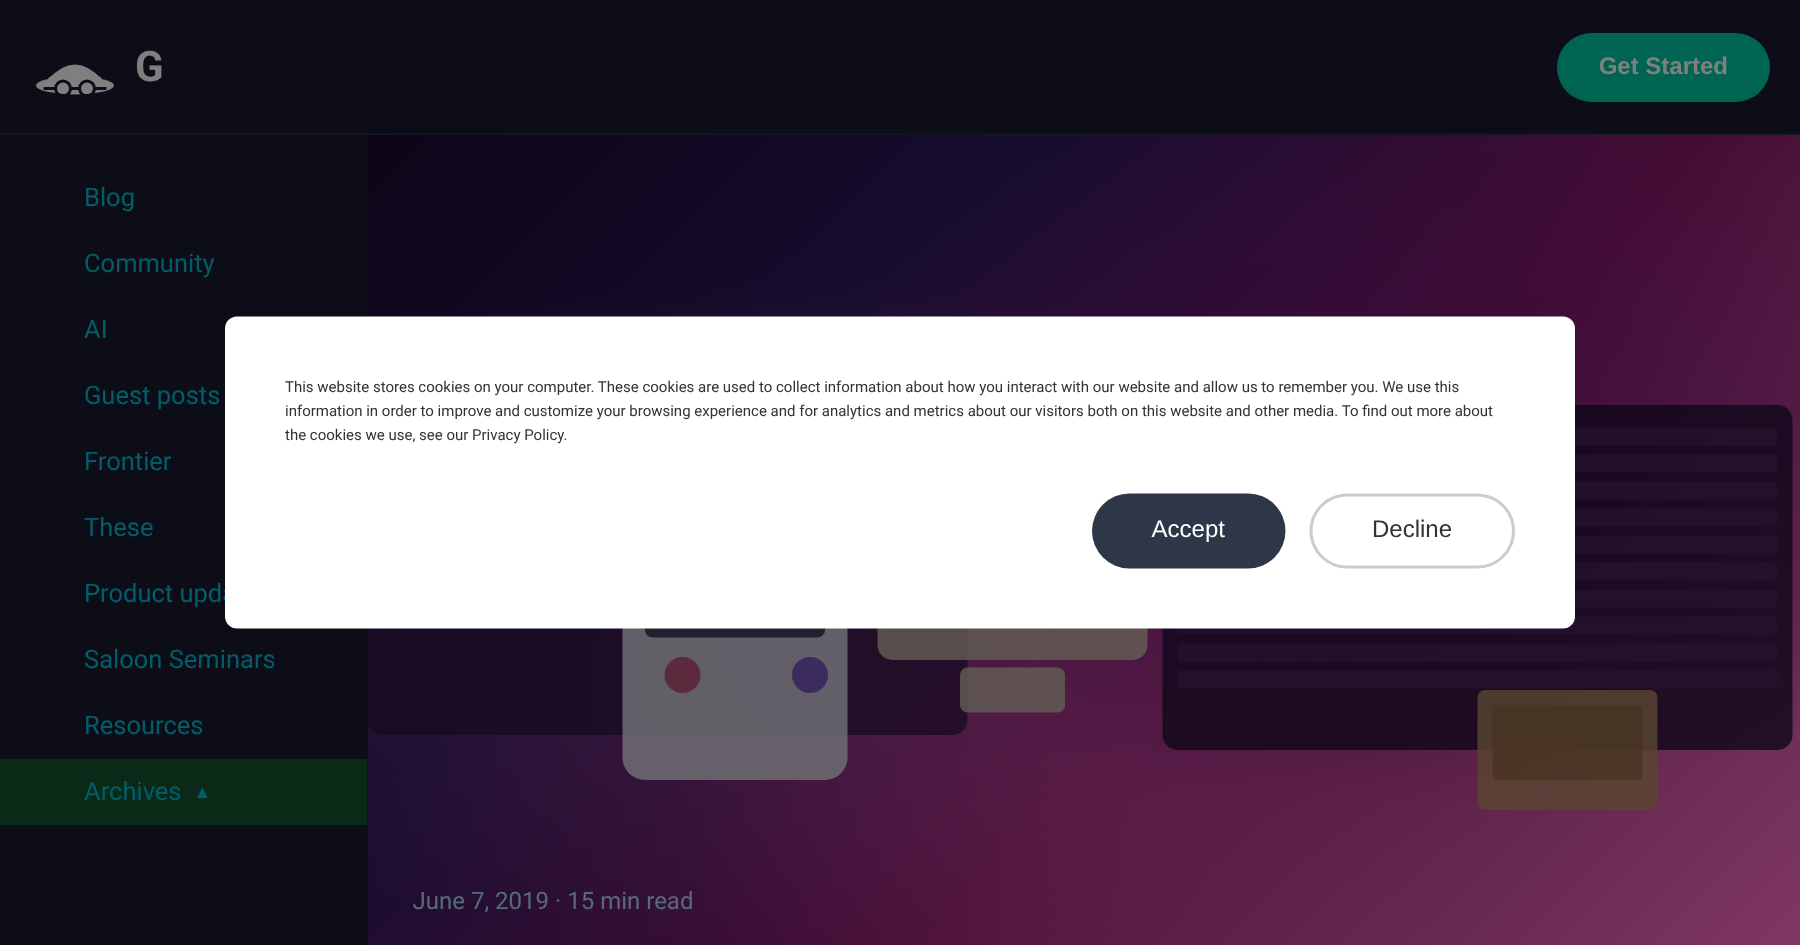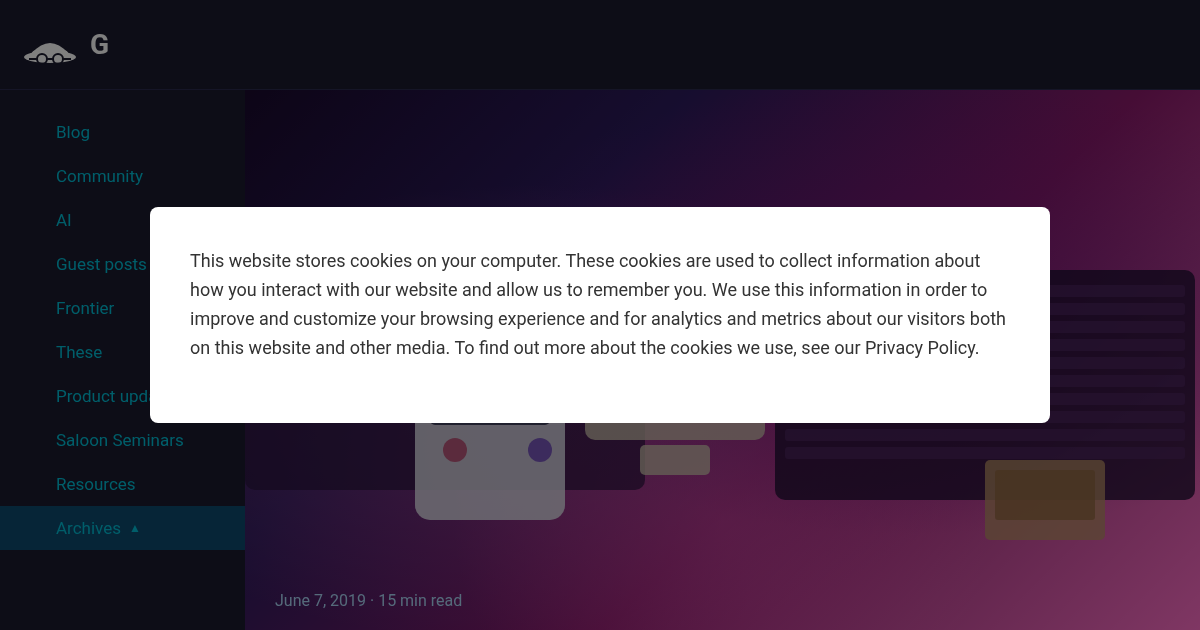--- a/index.html
+++ b/index.html
@@ -69,21 +69,21 @@
       display: flex;
       align-items: center;
       padding: 12px 56px;
       color: #00bcd4;
       font-size: 17px;
       cursor: pointer;
       text-decoration: none;
     }
 
     .sidebar-item.active {
-      background: #0c4a6e;
+      background: #14532d;
     }
 
     .sidebar-item .chevron {
       margin-left: 8px;
       font-size: 12px;
     }
 
     
     .main-content {
       position: absolute;
@@ -134,21 +134,21 @@
       background: white;
       border-radius: 8px;
       padding: 40px;
       max-width: 900px;
       width: 90%;
       position: relative;
       z-index: 101;
     }
 
     .modal-text {
-      font-size: 18px;
+      font-size: 10px;
       color: #333;
       line-height: 1.6;
       margin-bottom: 20px;
     }
 
     .modal-buttons {
       display: flex;
       justify-content: flex-end;
       gap: 16px;
       margin-top: 30px;
@@ -194,20 +194,21 @@
       <path d="M12 38 Q30 18 48 38" fill="white"></path>
 
       <circle cx="22" cy="44" r="5" fill="none" stroke="#1a1a2e" stroke-width="2"></circle>
       <circle cx="38" cy="44" r="5" fill="none" stroke="#1a1a2e" stroke-width="2"></circle>
       <line x1="27" y1="44" x2="33" y2="44" stroke="#1a1a2e" stroke-width="2"></line>
       <line x1="9" y1="44" x2="17" y2="44" stroke="#1a1a2e" stroke-width="2"></line>
       <line x1="43" y1="44" x2="51" y2="44" stroke="#1a1a2e" stroke-width="2"></line>
     </svg>
     <span style="color:white; font-size:28px; font-weight:bold;">G</span>
   </div>
+  <button class="get-started-btn">Get Started</button>
 </div>
 
 <div class="sidebar">
   <a class="sidebar-item">Blog</a>
   <a class="sidebar-item">Community</a>
   <a class="sidebar-item">AI</a>
   <a class="sidebar-item">Guest posts</a>
   <a class="sidebar-item">Frontier</a>
   <a class="sidebar-item">These</a>
   <a class="sidebar-item">Product updates</a>
@@ -260,14 +261,18 @@
       <rect x="740" y="370" width="120" height="80" rx="5" fill="rgba(180,140,100,0.8)"></rect>
       <rect x="750" y="380" width="100" height="50" rx="3" fill="rgba(140,100,60,0.7)"></rect>
     </svg>
     <div class="date-info">June 7, 2019 · 15 min read</div>
   </div>
 </div>
 
 <div class="modal-backdrop">
   <div class="modal">
     <p class="modal-text">This website stores cookies on your computer. These cookies are used to collect information about how you interact with our website and allow us to remember you. We use this information in order to improve and customize your browsing experience and for analytics and metrics about our visitors both on this website and other media. To find out more about the cookies we use, see our Privacy Policy.</p>
+    <div class="modal-buttons">
+      <button class="btn-accept">Accept</button>
+      <button class="btn-decline">Decline</button>
+    </div>
   </div>
 </div>
 
 </body></html>

